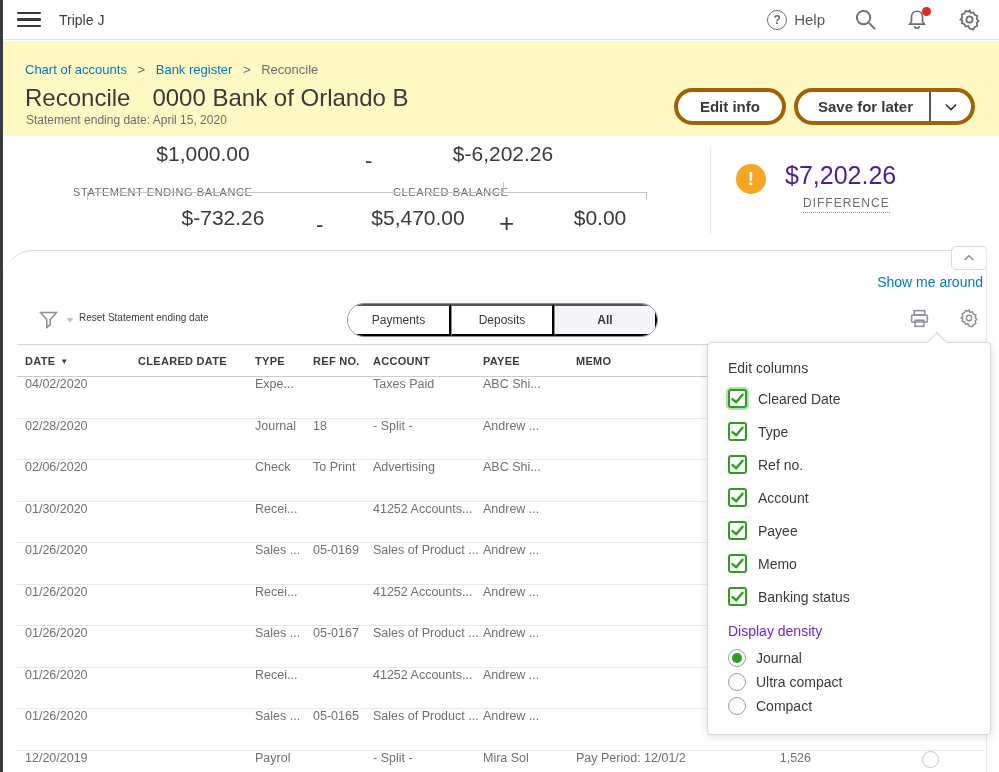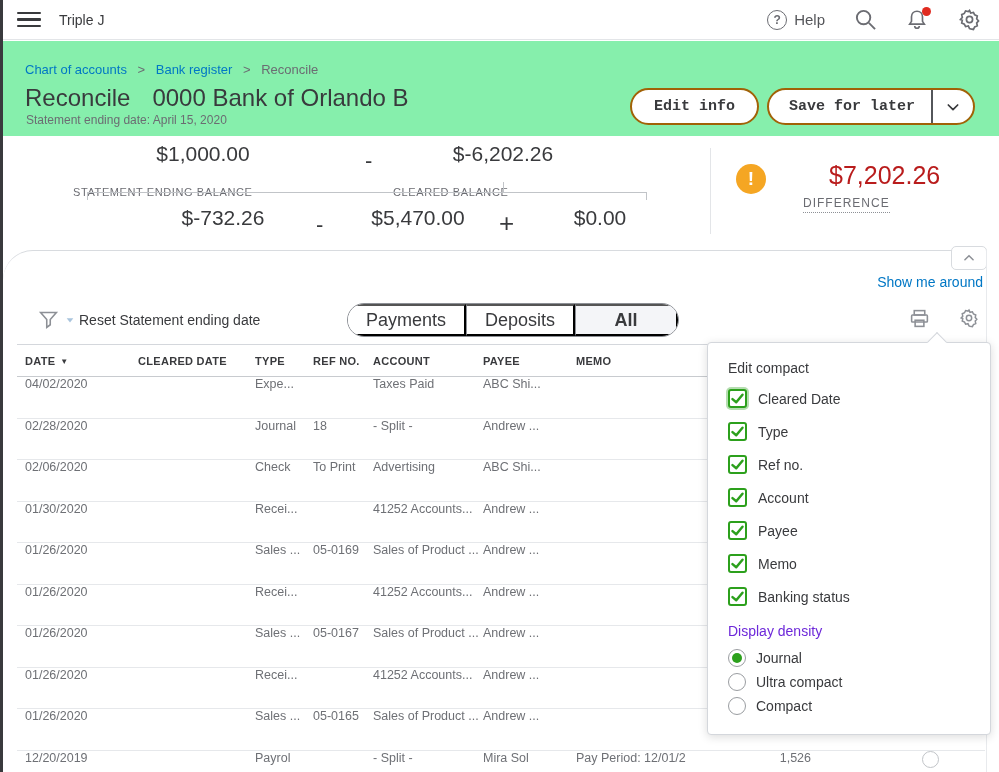--- a/index.html
+++ b/index.html
@@ -14,62 +14,62 @@
   .hamburger span { display:block; height:2.5px; background:#393A3D; margin:4px 0; border-radius:1px; }
   .company { margin-left:18px; font-size:14px; color:#393A3D; }
   .topbar-right { margin-left:auto; display:flex; align-items:center; gap:28px; padding-right:18px; }
   .help-group { display:flex; align-items:center; gap:7px; color:#545559; font-size:15px; }
   .qmark { width:20px; height:20px; border:1.5px solid #6B6C72; border-radius:50%; color:#6B6C72;
     font-size:12px; font-weight:bold; display:flex; align-items:center; justify-content:center; }
   .icon-btn { position:relative; width:24px; height:24px; display:flex; align-items:center; justify-content:center; cursor:pointer; }
   .red-dot { position:absolute; top:-1px; right:-2px; width:9px; height:9px; border-radius:50%; background:#E02B20; }
 
   
-  .pagehead { position:absolute; left:3px; right:0; top:41px; height:95px; background:#86efac; }
+  .pagehead { position:absolute; left:3px; right:0; top:41px; height:95px; background:#fef9c3; }
   .breadcrumb { position:absolute; left:22px; top:21px; font-size:13px; color:#6B6C72; }
   .breadcrumb .lnk { color:#0077C5; cursor:pointer; }
   .breadcrumb .sep { margin:0 7px; color:#6B6C72; }
   .title-row { position:absolute; left:22px; top:43px; display:flex; align-items:baseline; gap:22px; }
   .title { font-size:24px; font-weight:400; color:#393A3D; }
   .subtitle { position:absolute; left:23px; top:72px; font-size:12px; color:#6B6C72; }
   .head-actions { position:absolute; right:24px; top:47px; display:flex; gap:8px; }
-  .pill-btn { height:37px; border:2px solid #a16207; border-radius:19px; background:#fff; padding:0 22px;
-    font-size:15px; font-weight:700; color:#393A3D; display:flex; align-items:center; cursor:pointer;font-family:Liberation Mono, monospace; }
+  .pill-btn { height:37px; border:4px solid #a16207; border-radius:19px; background:#fff; padding:0 22px;
+    font-size:15px; font-weight:700; color:#393A3D; display:flex; align-items:center; cursor:pointer; }
   .pill-split { padding:0; overflow:hidden; }
   .pill-split .lbl { padding:0 16px 0 20px; }
   .pill-split .vdiv { width:2px; align-self:stretch; background:#53565A; }
   .pill-split .chev { padding:0 12px; display:flex; align-items:center; }
 
   
   .summary { position:absolute; left:3px; right:0; top:136px; height:107px; background:#fff; }
   .amt { font-size:21px; color:#393A3D; text-align:center; }
   .amt-lbl { font-size:11px; color:#6B6C72; letter-spacing:.6px; text-align:left; margin-top:20px; }
   .blk { position:absolute; }
   .op { position:absolute; font-size:22px; color:#393A3D; }
   .stem { position:absolute; left:500px; top:46px; width:1px; height:10px; background:#C1C4C8; }
   .bracket { position:absolute; left:84px; top:56px; width:560px; height:8px;
     border-top:1px solid #C1C4C8; border-left:1px solid #C1C4C8; border-right:1px solid #C1C4C8; }
   .diff-divider { position:absolute; left:707px; top:12px; width:1px; height:86px; background:#E3E5E8; }
   .warn-circle { position:absolute; left:733px; top:28px; width:30px; height:30px; border-radius:50%;
     background:#F5A623; color:#fff; font-weight:bold; font-size:19px; display:flex; align-items:center; justify-content:center; }
-  .diff-amt { position:absolute; left:782px; top:25px; font-size:25px; color:#b91c1c;margin-left:44px; }
+  .diff-amt { position:absolute; left:782px; top:25px; font-size:25px; color:#4c1d95; }
   .diff-lbl { position:absolute; left:800px; top:60px; font-size:12px; color:#6B6C72; letter-spacing:1px;
     border-bottom:1px dotted #8D9096; padding-bottom:2px; cursor:pointer; }
 
   
   .panel { position:absolute; left:3px; right:0; top:250px; bottom:0; background:#fff; border-top:1px solid #D8DBDF;border-radius:30px; }
   .collapse-tab { position:absolute; right:12px; top:-5px; width:36px; height:24px; background:#fff;
     border:1px solid #D8DBDF; border-radius:5px; display:flex; align-items:center; justify-content:center; cursor:pointer; z-index:3; }
   .show-around { position:absolute; right:16px; top:23px; font-size:14px; color:#0077C5; cursor:pointer; }
   .filter-group { position:absolute; left:35px; top:58px; display:flex; align-items:center; gap:6px; cursor:pointer; }
-  .reset-link { position:absolute; left:76px; top:61px; font-size:14px; color:#393A3D; cursor:pointer; }
+  .reset-link { position:absolute; left:76px; top:61px; font-size:10px; color:#393A3D; cursor:pointer; }
   .segmented { position:absolute; left:344px; top:52px; height:34px; display:flex;
     border:1px solid #8D9096; border-radius:17px; overflow:hidden; background:#fff; }
   .seg { min-width:103px; padding:0 18px; display:flex; align-items:center; justify-content:center;
-    font-size:18px; color:#393A3D; border-left:1px solid #8D9096; cursor:pointer; background:#fff; }
+    font-size:12px; color:#393A3D; border-left:1px solid #8D9096; cursor:pointer; background:#fff; }
   .seg:first-child { border-left:none; }
   .seg.selected { background:#F4F5F8; font-weight:700; }
   .tbl-tools { position:absolute; right:18px; top:55px; display:flex; gap:26px; align-items:center; }
 
   .tx-table { position:absolute; left:14px; right:14px; top:93px; }
   .hdr-row { display:flex; align-items:center; height:33px; border-top:1px solid #D4D7DC; border-bottom:1px solid #C8CBCF;
     font-size:11px; font-weight:700; letter-spacing:.3px; color:#393A3D; padding-left:8px; }
   .tx-row { display:flex; align-items:flex-start; height:41.5px; border-bottom:1px solid #E6E8EB;
     font-size:12.5px; color:#6E7075; padding-left:8px; }
   .c-date{width:113px;} .c-cleared{width:117px;} .c-type{width:58px;} .c-ref{width:60px;}
@@ -403,21 +403,21 @@
           </span>
   </div>
 </div>
   </div>
 </div>
 
 <div class="scroll-strip"></div>
 
 <div class="popover">
   <div class="caret"></div>
-  <div class="pop-title">Edit compact</div>
+  <div class="pop-title">Edit columns</div>
   <div id="chk-list">
   <div class="chk-row focused">
     <span class="chk-box">
       <svg class="ic" width="15" height="15" viewBox="0 0 24 24" fill="none" stroke="#2CA01C" stroke-width="4" stroke-linecap="round" stroke-linejoin="round">
             <polyline points="4,13 10,18 20,6"></polyline>
           </svg>
     </span>
     <span class="chk-lbl">Cleared Date</span>
   </div>
 

